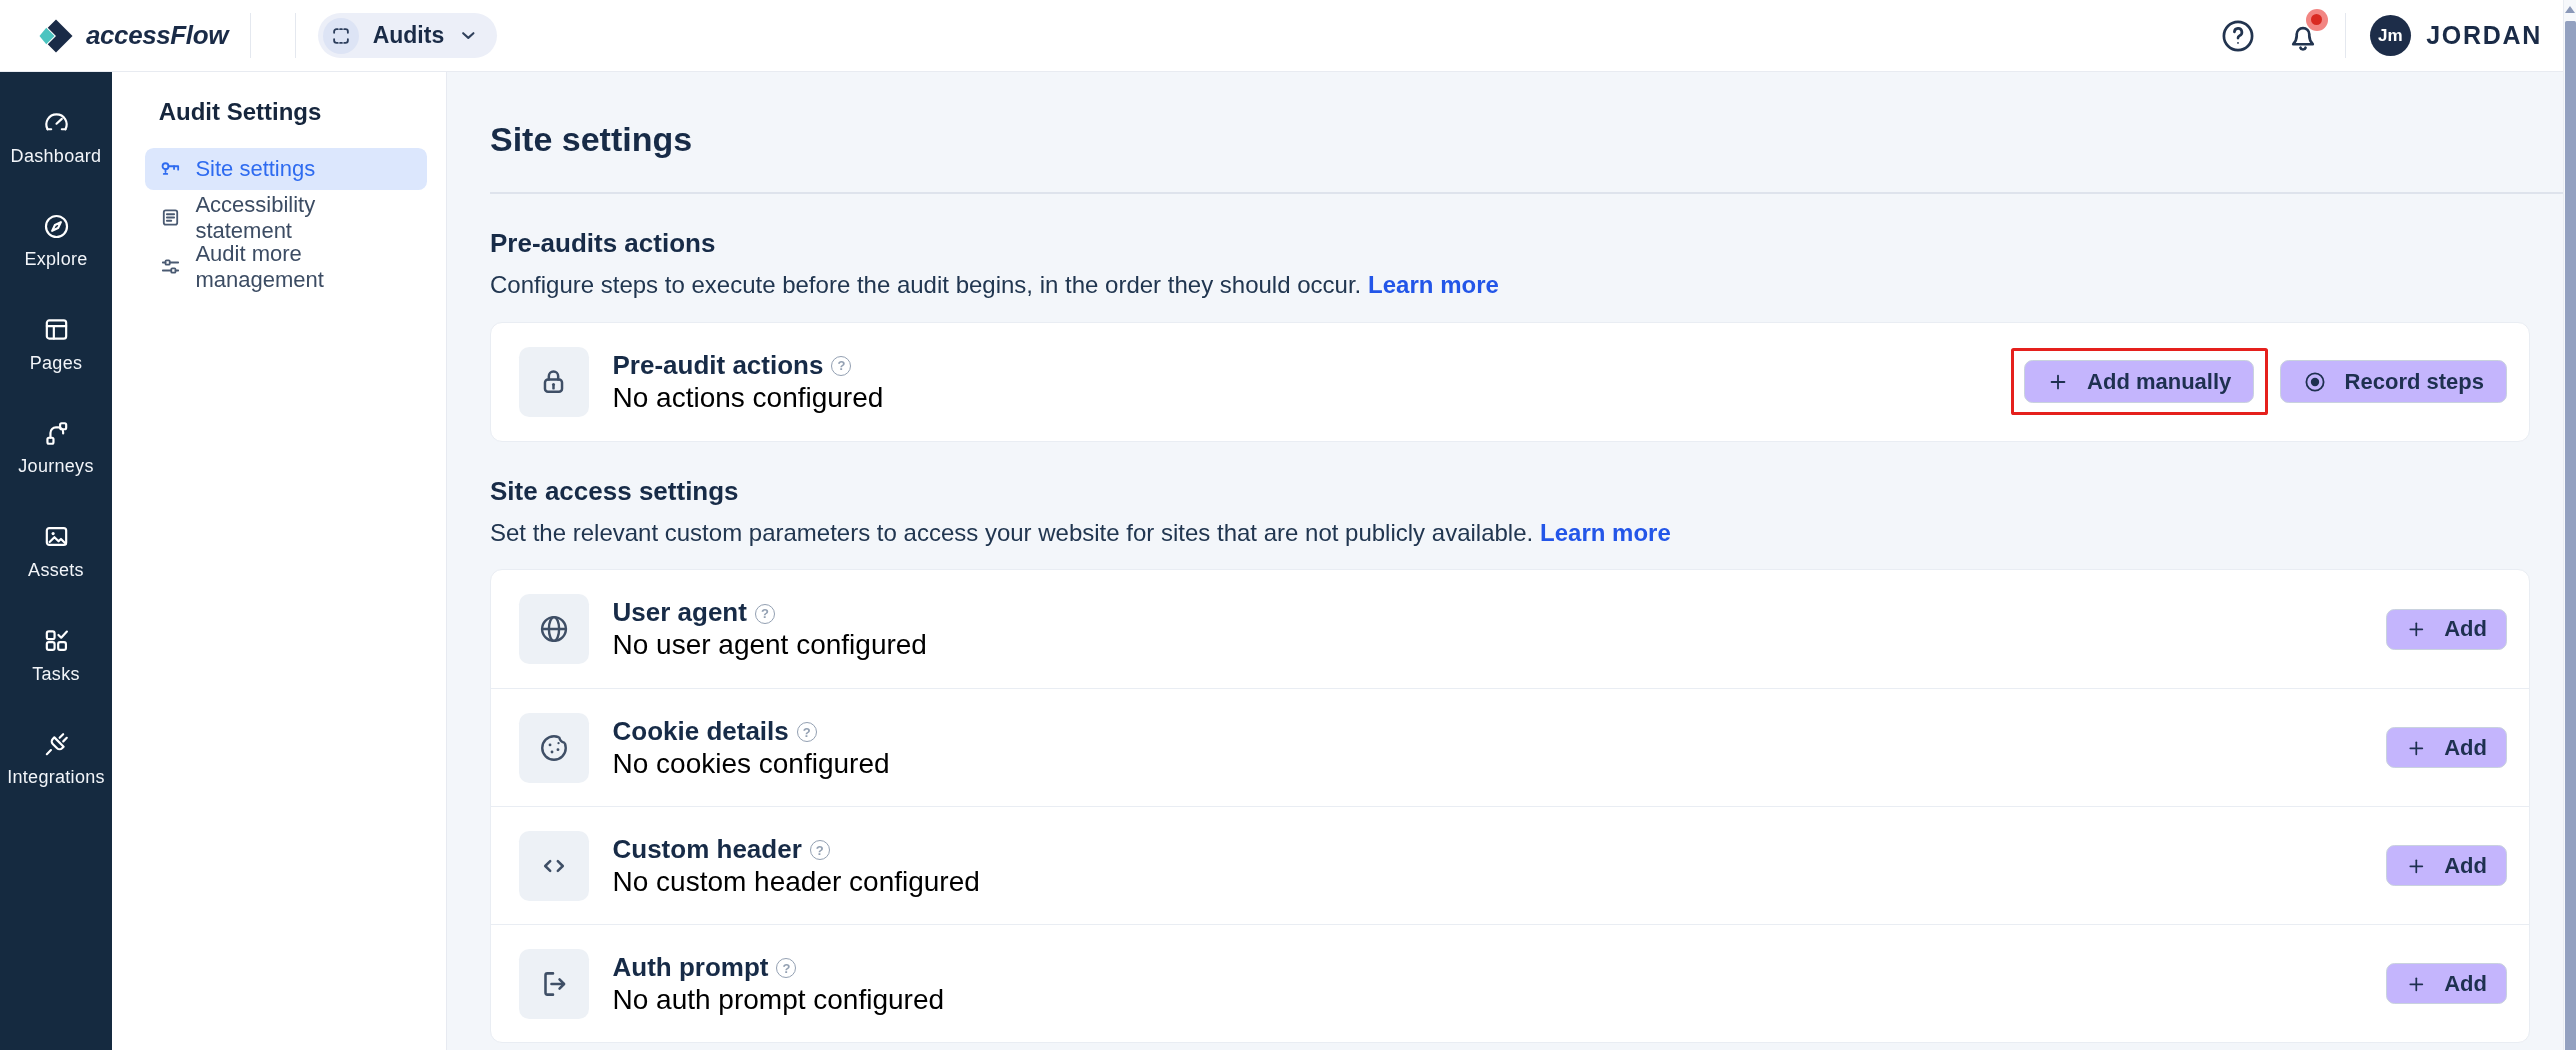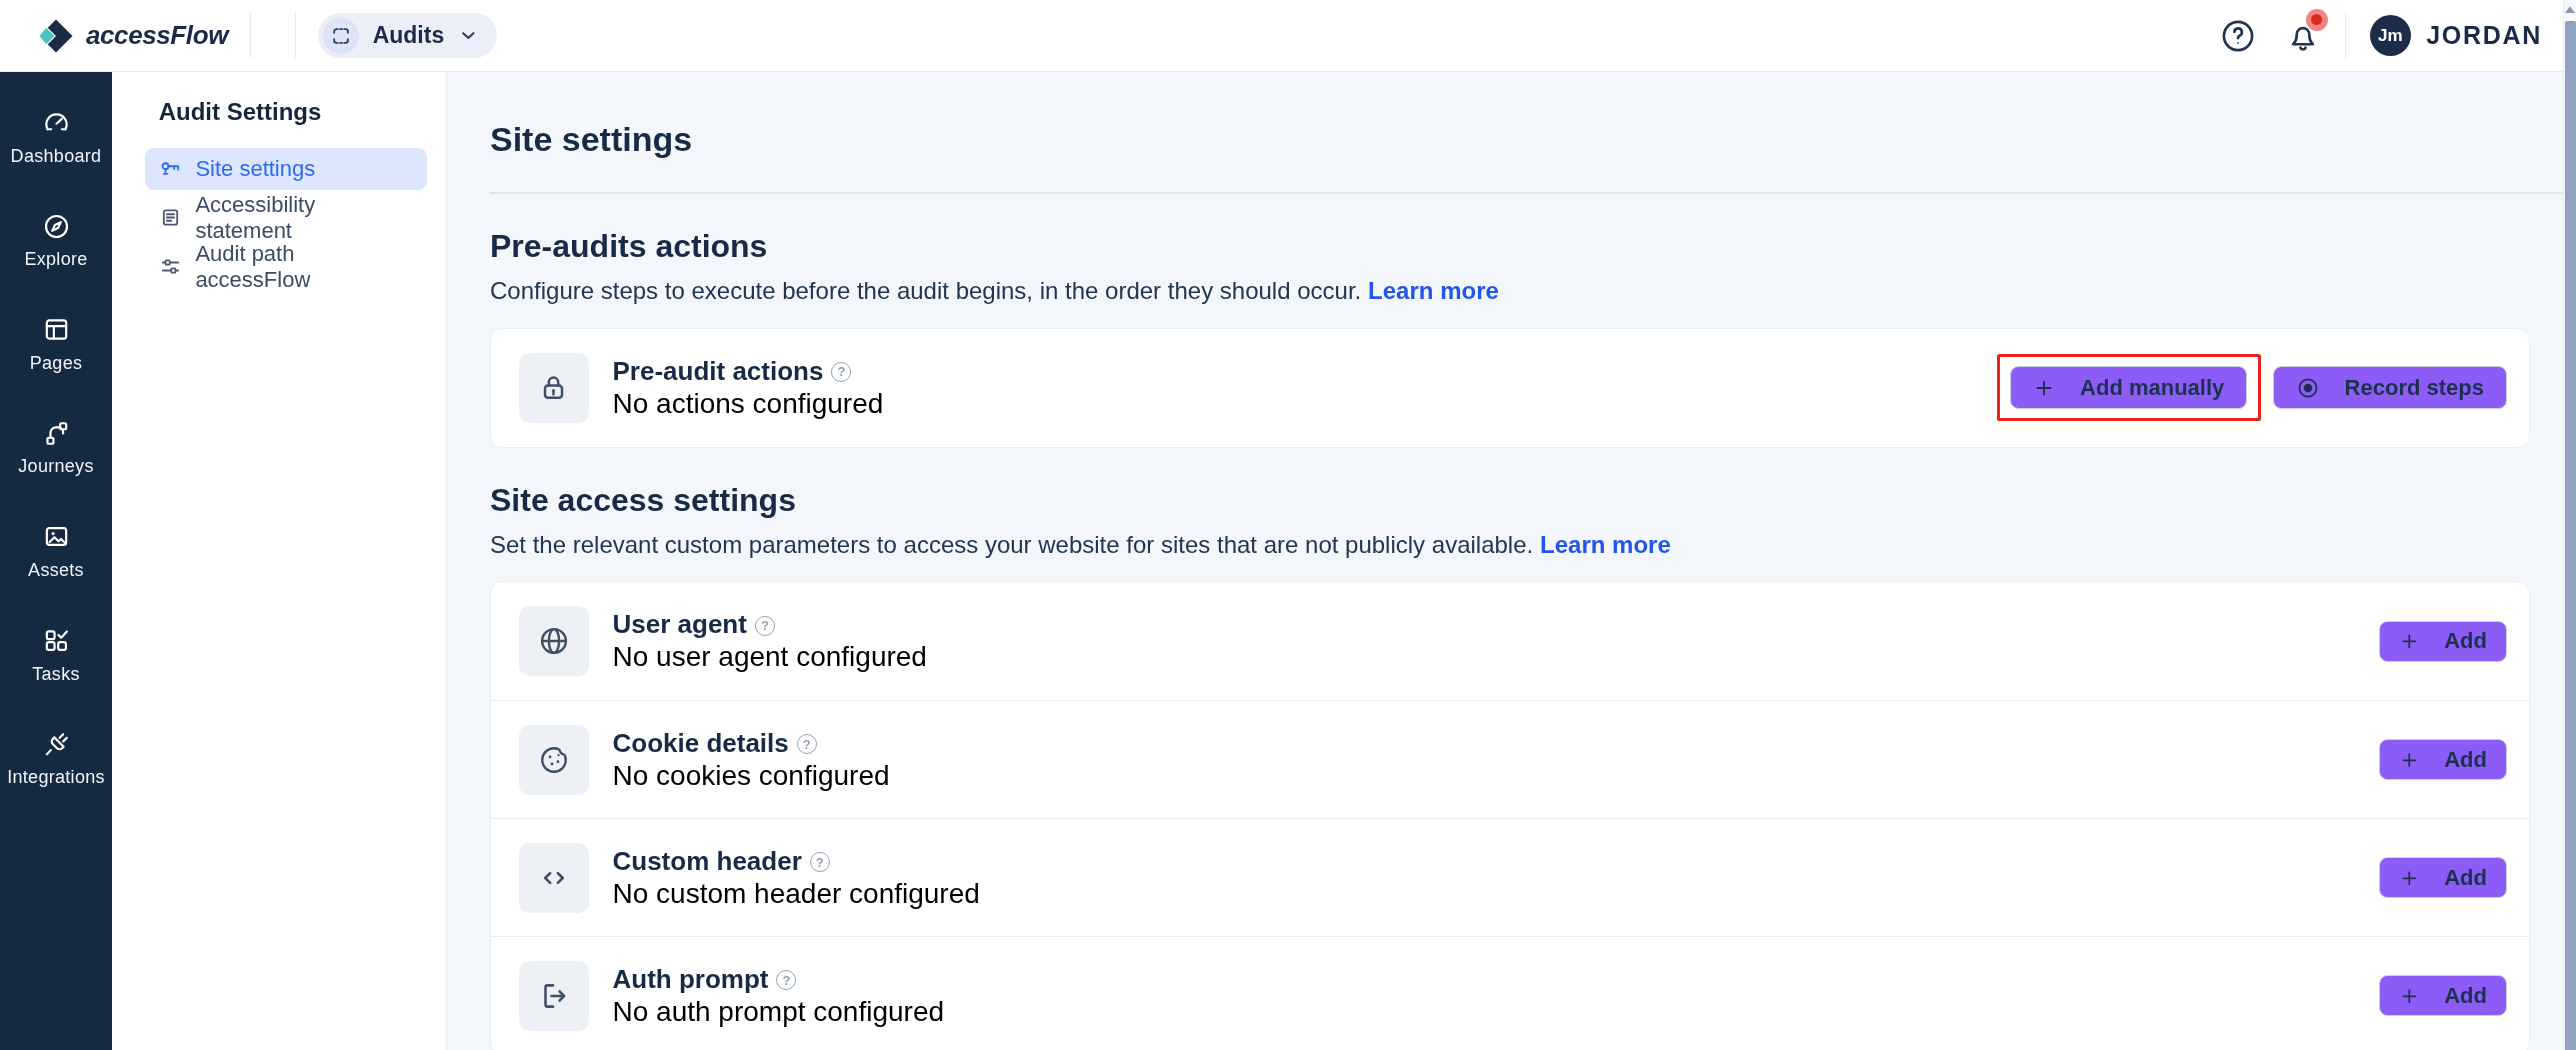--- a/index.html
+++ b/index.html
@@ -52,41 +52,41 @@
   .subnav-item { display:flex; align-items:center; gap:13.7px; height:42px; border-radius:8.6px;
                  padding:0 13.7px; font-size:22px; color:#3c4c63; cursor:pointer; }
   .subnav-item svg { stroke:#4a5a72; flex-shrink:0; }
   .subnav-item.active { background:#dce7fd; color:#2e6bf0; }
   .subnav-item.active svg { stroke:#2e6bf0; }
 
   
   main { flex:1; padding:48px 46px 0 43px; min-width:0; }
   .page-title { font-size:34px; font-weight:bold; color:#172b47; line-height:1.15; }
   .title-rule { height:1.7px; background:#dee3ec; margin:33px -46px 0 0; }
-  .section-heading { font-size:32px; font-weight:bold; color:#172b47; margin-top:34px; }
+  .section-heading { font-size:26px; font-weight:bold; color:#172b47; margin-top:34px; }
   .section-desc { font-size:24px; color:#213650; margin-top:12px; line-height:1.2; }
   .learn-more { color:#2356e8; font-weight:bold; text-decoration:none; margin-left:6.9px; cursor:pointer; }
 
   .card { background:#fff; border:0.9px solid #e9edf3; border-radius:12px; margin-top:22px; }
   .row { display:flex; align-items:center; height:118px; padding:0 22px 0 27.5px; }
   .row + .row { border-top:1.7px solid #e9edf3; }
   .tile { width:70px; height:70px; border-radius:10.3px; background:#edf1f6; display:flex;
           align-items:center; justify-content:center; color:#3f4f66; flex-shrink:0; }
   .tile svg { stroke:#3f4f66; }
   .row-text { margin-left:24px; }
   .row-title-line { display:flex; align-items:center; gap:8px; }
   .row-title { font-size:26px; font-weight:bold; color:#172b47; }
   .qmark { width:20px; height:20px; border-radius:50%; border:1.7px solid #93a0b2; color:#93a0b2;
            font-size:13px; font-weight:bold; display:flex; align-items:center; justify-content:center;
            margin-top:1.7px; cursor:pointer; }
   .row-sub { font-size:28px; color:#000000; margin-top:1px; }
   .row-actions { margin-left:auto; display:flex; align-items:center; }
 
-  .btn { display:inline-flex; align-items:center; gap:25px; height:43px; padding:0 22px;
-         background:#8b5cf6; border:1.7px solid #c9d2de; border-radius:8.6px; font-family:inherit;
+  .btn { display:inline-flex; align-items:center; gap:18px; height:43px; padding:0 22px;
+         background:#c4b5fd; border:1.7px solid #c9d2de; border-radius:8.6px; font-family:inherit;
          font-size:22px; font-weight:600; color:#1e3050; cursor:pointer; white-space:nowrap; }
   .btn svg { stroke:#1e3050; }
   .btn-add { height:41px; padding:0 19px; }
   .highlight-box { border:3.4px solid #e5201d; border-radius:2.6px; padding:8.6px 10.3px; margin-right:12px; }
 
   
   .scrollbar { position:absolute; top:0; right:0; width:13px; height:1050px; background:#f6f8fb;
                border-left:0.9px solid #e8ecf2; z-index:20; }
   .sb-arrow { position:absolute; top:6px; left:0.9px; width:0; height:0;
               border-left:5.2px solid transparent; border-right:5.2px solid transparent;
@@ -257,21 +257,21 @@
 
         <div class="subnav-item">
           <svg class="ic" width="23" height="23" viewBox="0 0 24 24" stroke-width="1.9">
             <path d="M4 7.8 h2.6"></path>
               <path d="M11.4 7.8 H20"></path>
             <rect x="6.8" y="5.6" width="4.4" height="4.4" rx="1"></rect>
             <path d="M4 16.2 h8.6"></path>
               <path d="M17.4 16.2 H20"></path>
             <rect x="12.8" y="14" width="4.4" height="4.4" rx="1"></rect>
           </svg>
-          <span>Audit path accessFlow</span>
+          <span>Audit more management</span>
         </div>
       </div>
     </nav>
 
     <main>
       <h1 class="page-title">Site settings</h1>
       <div class="title-rule"></div>
 
       <h3 class="section-heading">Pre-audits actions</h3>
       <p class="section-desc"><span>Configure steps to execute before the audit begins, in the order they should occur.</span><a class="learn-more">Learn more</a></p>

